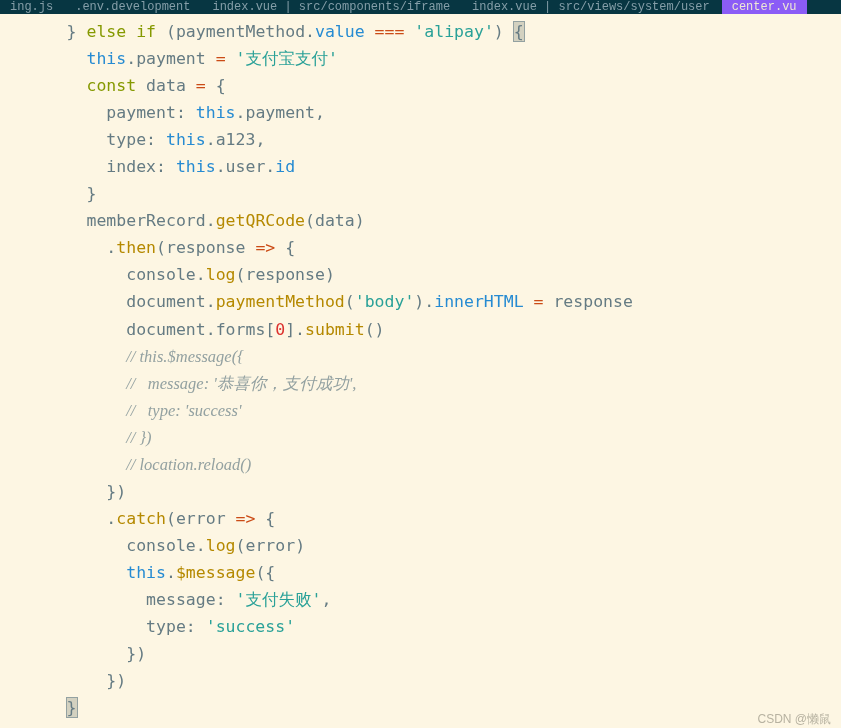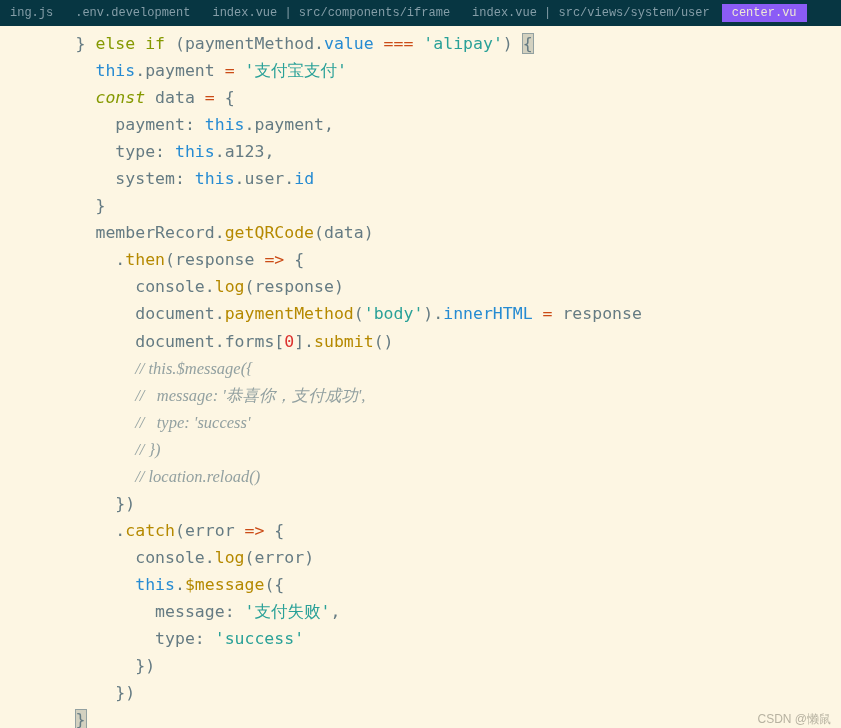--- a/index.html
+++ b/index.html
@@ -7,21 +7,21 @@
       font-family: 'Consolas', 'Monaco', 'Courier New', monospace;
       font-size: 16.5px;
       background: #fdf6e3;
       width: 841px;
       height: 728px;
       overflow: hidden;
       position: relative;
     }
     .tabs {
       display: flex;
-      height: 26px;
+      height: 14px;
       background: #073642;
       align-items: center;
       gap: 2px;
       overflow: hidden;
     }
     .tab {
       padding: 2px 10px;
       font-size: 12px;
       color: #859ea8;
       white-space: nowrap;
@@ -31,33 +31,33 @@
       background: #8b5cf6;
       color: #eee8d5;
     }
     .editor {
       padding: 4px 0 0 0;
       background: #fdf6e3;
       line-height: 1.64;
       position: relative;
     }
     pre { margin: 0; }
-    .line { white-space: pre; padding-left: 16px; }
+    .line { white-space: pre; padding-left: 7px; }
 
     
     .kw { color: #859900; } 
     .pct { color: #657b83; } 
     .prop { color: #268bd2; } 
     .fn { color: #b58900; font-weight: 500; } 
     .str { color: #2aa198; } 
     .op { color: #cb4b16; } 
     .num { color: #dc322f; } 
     .cmt { color: #93a1a1; font-style: italic; font-family: Liberation Serif, serif; }
     .def { color: #657b83; }
-    .dkw { color: #859900; font-style: italic; }
+    .dkw { color: #859900; }
     .brace-match { background: #d3d1c0; outline: 1px solid #93a1a1; }
     .watermark {
       position: absolute;
       bottom: 0;
       right: 10px;
       font-size: 12px;
       color: #b7b2a1;
       font-family: sans-serif;
       margin-top: 41px;
     }
@@ -72,21 +72,21 @@
   <div class="tab">index.vue | src/views/system/user</div>
   <div class="tab active">center.vu</div>
 </div>
 
 <div class="editor">
 <pre class="line"><span class="pct">      } </span><span class="kw">else</span><span class="pct"> </span><span class="kw">if</span><span class="pct"> (</span><span class="def">paymentMethod</span><span class="pct">.</span><span class="prop">value</span><span class="pct"> </span><span class="op">===</span><span class="pct"> </span><span class="str">'alipay'</span><span class="pct">) </span><span class="pct brace-match">{</span></pre>
 <pre class="line"><span class="pct">        </span><span class="prop">this</span><span class="pct">.</span><span class="def">payment</span><span class="pct"> </span><span class="op">=</span><span class="pct"> </span><span class="str">'支付宝支付'</span></pre>
 <pre class="line"><span class="pct">        </span><span class="dkw">const</span><span class="pct"> </span><span class="def">data</span><span class="pct"> </span><span class="op">=</span><span class="pct"> {</span></pre>
 <pre class="line"><span class="pct">          </span><span class="def">payment</span><span class="pct">: </span><span class="prop">this</span><span class="pct">.</span><span class="def">payment</span><span class="pct">,</span></pre>
 <pre class="line"><span class="pct">          </span><span class="def">type</span><span class="pct">: </span><span class="prop">this</span><span class="pct">.</span><span class="def">a123</span><span class="pct">,</span></pre>
-<pre class="line"><span class="pct">          </span><span class="def">system</span><span class="pct">: </span><span class="prop">this</span><span class="pct">.</span><span class="def">user</span><span class="pct">.</span><span class="prop">id</span></pre>
+<pre class="line"><span class="pct">          </span><span class="def">index</span><span class="pct">: </span><span class="prop">this</span><span class="pct">.</span><span class="def">user</span><span class="pct">.</span><span class="prop">id</span></pre>
 <pre class="line"><span class="pct">        }</span></pre>
 <pre class="line"><span class="pct">        </span><span class="def">memberRecord</span><span class="pct">.</span><span class="fn">getQRCode</span><span class="pct">(</span><span class="def">data</span><span class="pct">)</span></pre>
 <pre class="line"><span class="pct">          .</span><span class="fn">then</span><span class="pct">(</span><span class="def">response</span><span class="pct"> </span><span class="op">=&gt;</span><span class="pct"> {</span></pre>
 <pre class="line"><span class="pct">            </span><span class="def">console</span><span class="pct">.</span><span class="fn">log</span><span class="pct">(</span><span class="def">response</span><span class="pct">)</span></pre>
 <pre class="line"><span class="pct">            </span><span class="def">document</span><span class="pct">.</span><span class="fn">paymentMethod</span><span class="pct">(</span><span class="str">'body'</span><span class="pct">).</span><span class="prop">innerHTML</span><span class="pct"> </span><span class="op">=</span><span class="pct"> </span><span class="def">response</span></pre>
 <pre class="line"><span class="pct">            </span><span class="def">document</span><span class="pct">.</span><span class="def">forms</span><span class="pct">[</span><span class="num">0</span><span class="pct">].</span><span class="fn">submit</span><span class="pct">()</span></pre>
 <pre class="line"><span class="pct">            </span><span class="cmt">// this.$message({</span></pre>
 <pre class="line"><span class="pct">            </span><span class="cmt">//   message: '恭喜你，支付成功',</span></pre>
 <pre class="line"><span class="pct">            </span><span class="cmt">//   type: 'success'</span></pre>
 <pre class="line"><span class="pct">            </span><span class="cmt">// })</span></pre>

